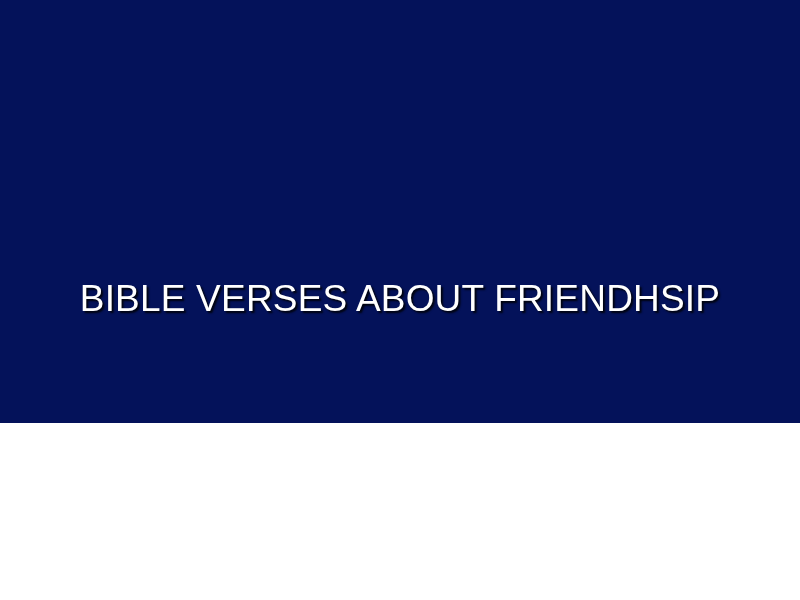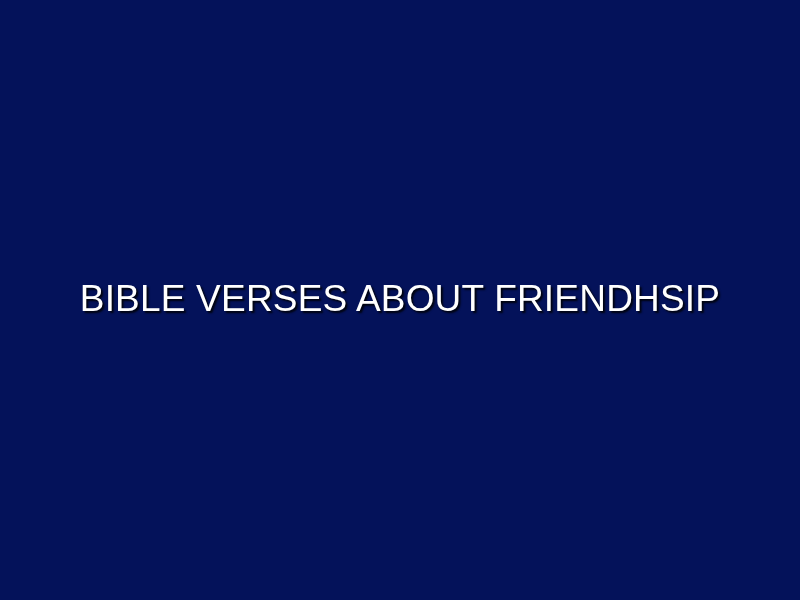--- a/index.html
+++ b/index.html
@@ -12,21 +12,21 @@
     width: 800px;
     height: 600px;
     overflow: hidden;
     font-family: "Liberation Sans", sans-serif;
   }
 
   
   .slide {
     position: relative;
     width: 800px;
-    height: 600px;
+    height: 423px;
     background: #04125a;
     box-sizing: border-box;
     overflow: hidden;
   }
 
   
   .title-block {
     position: absolute;
     left: 0;
     top: 0;

